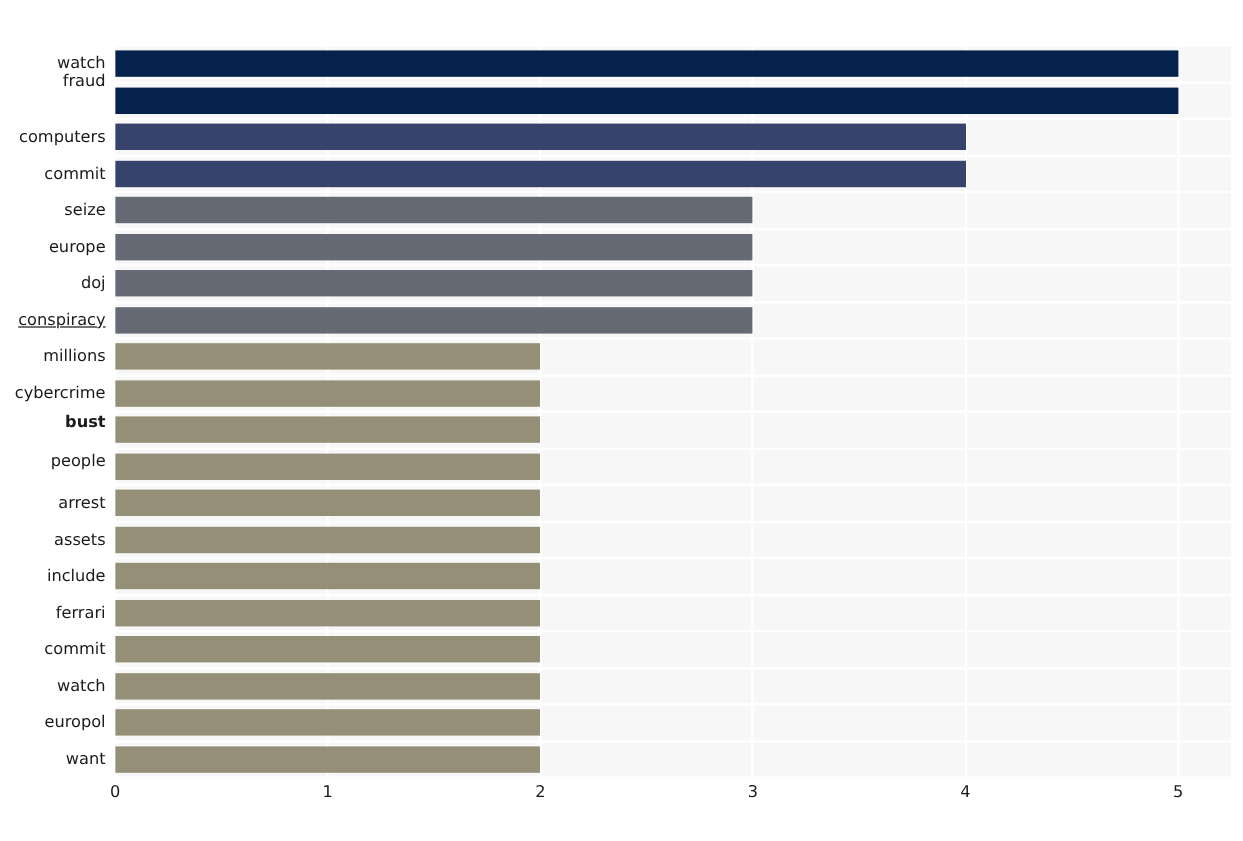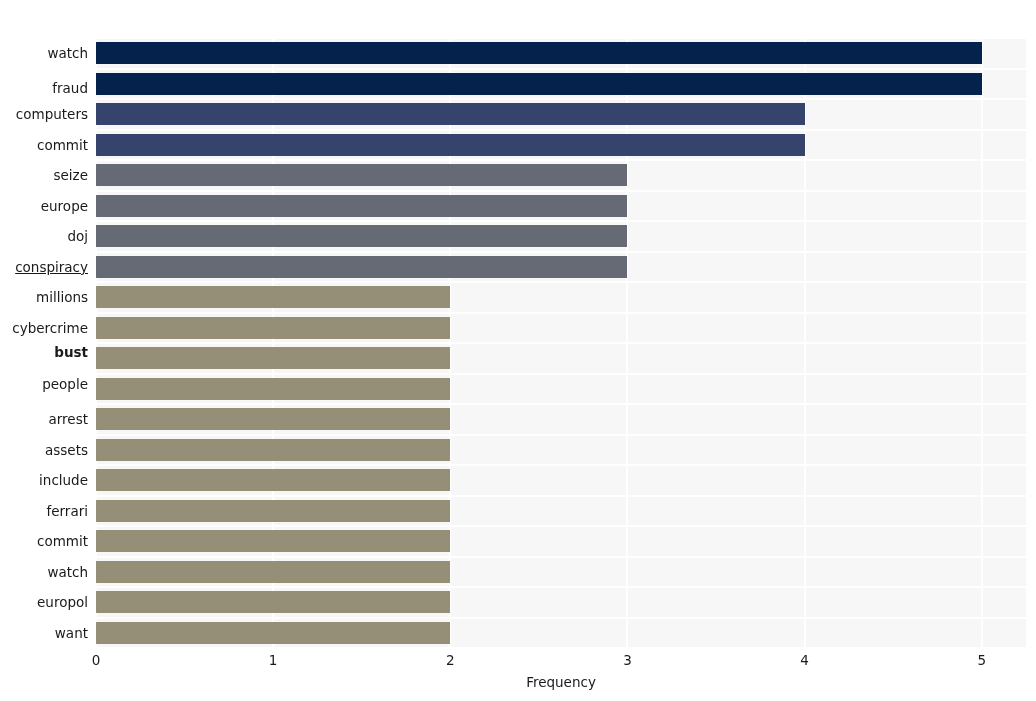--- a/index.html
+++ b/index.html
@@ -151,21 +151,21 @@
       <div class="bar" title="include: 2" style="top: 431.25px; height: 22px; width: 354.286px; background: rgb(150, 143, 120);"></div>
       <div class="bar" title="ferrari: 2" style="top: 461.75px; height: 22px; width: 354.286px; background: rgb(150, 143, 120);"></div>
       <div class="bar" title="luxury: 2" style="top: 492.25px; height: 22px; width: 354.286px; background: rgb(150, 143, 120);"></div>
       <div class="bar" title="watch: 2" style="top: 522.75px; height: 22px; width: 354.286px; background: rgb(150, 143, 120);"></div>
       <div class="bar" title="europol: 2" style="top: 553.25px; height: 22px; width: 354.286px; background: rgb(150, 143, 120);"></div>
       <div class="bar" title="want: 2" style="top: 583.75px; height: 22px; width: 354.286px; background: rgb(150, 143, 120);"></div>
     </div>
 
   <div id="ylabels">
       <div class="ylabel" style="top: 8.25px;">watch</div>
-      <div class="ylabel" style="top: 43px; margin-left: 32px;">fraud</div>
+      <div class="ylabel" style="top: 23px; margin-left: 32px;">fraud</div>
       <div class="ylabel" style="top: 69.25px;">computers</div>
       <div class="ylabel" style="top: 99.75px;">commit</div>
       <div class="ylabel" style="top: 130.25px;">seize</div>
       <div class="ylabel" style="top: 160.75px;">europe</div>
       <div class="ylabel" style="top: 191.25px;">doj</div>
       <div class="ylabel" style="top: 221.75px; text-decoration: underline;">conspiracy</div>
       <div class="ylabel" style="top: 252.25px;">millions</div>
       <div class="ylabel" style="top: 282.75px; margin-left: 28px;">cybercrime</div>
       <div class="ylabel" style="top: 307px; font-weight: bold;">bust</div>
       <div class="ylabel" style="top: 339px; padding-left: 12px;">people</div>
@@ -181,15 +181,14 @@
 
   <div id="xlabels">
       <div class="xtick" style="left: 96px;">0</div>
       <div class="xtick" style="left: 273.143px;">1</div>
       <div class="xtick" style="left: 450.286px;">2</div>
       <div class="xtick" style="left: 627.429px;">3</div>
       <div class="xtick" style="left: 804.571px;">4</div>
       <div class="xtick" style="left: 981.714px;">5</div>
     </div>
 
-  <div id="xaxis-title">Frequency</div>
 
 </div>
 
 </body></html>

